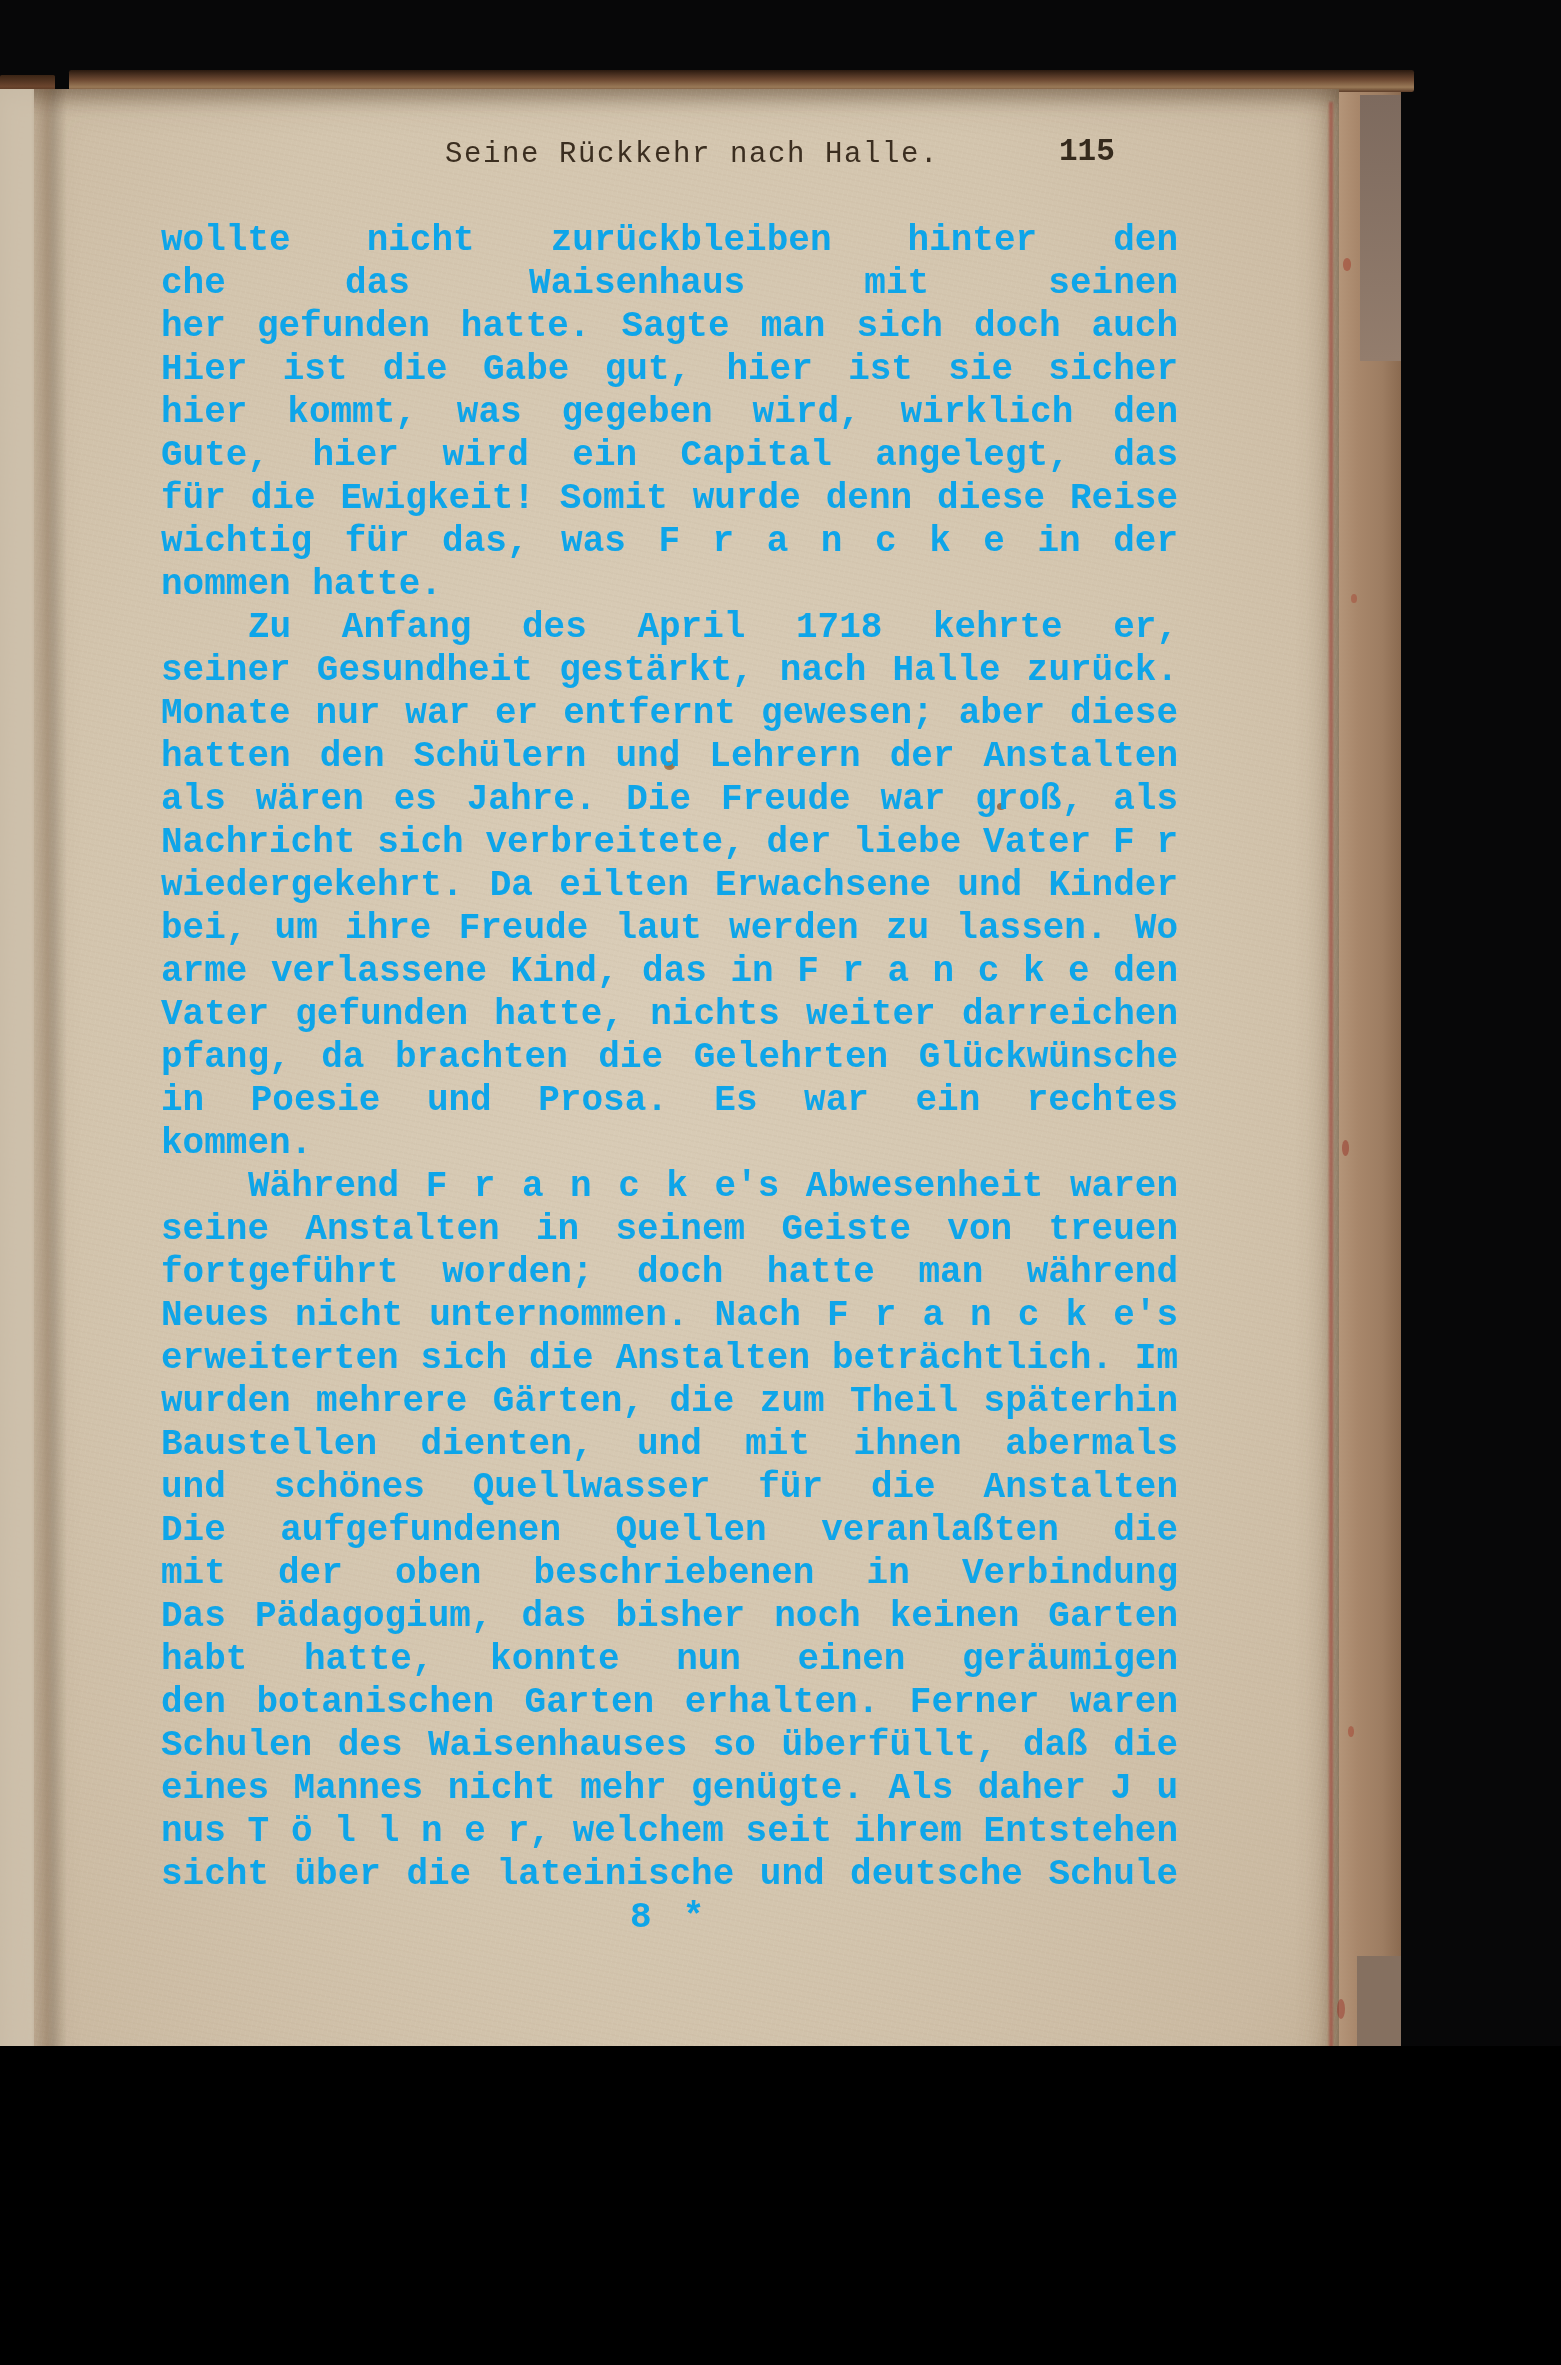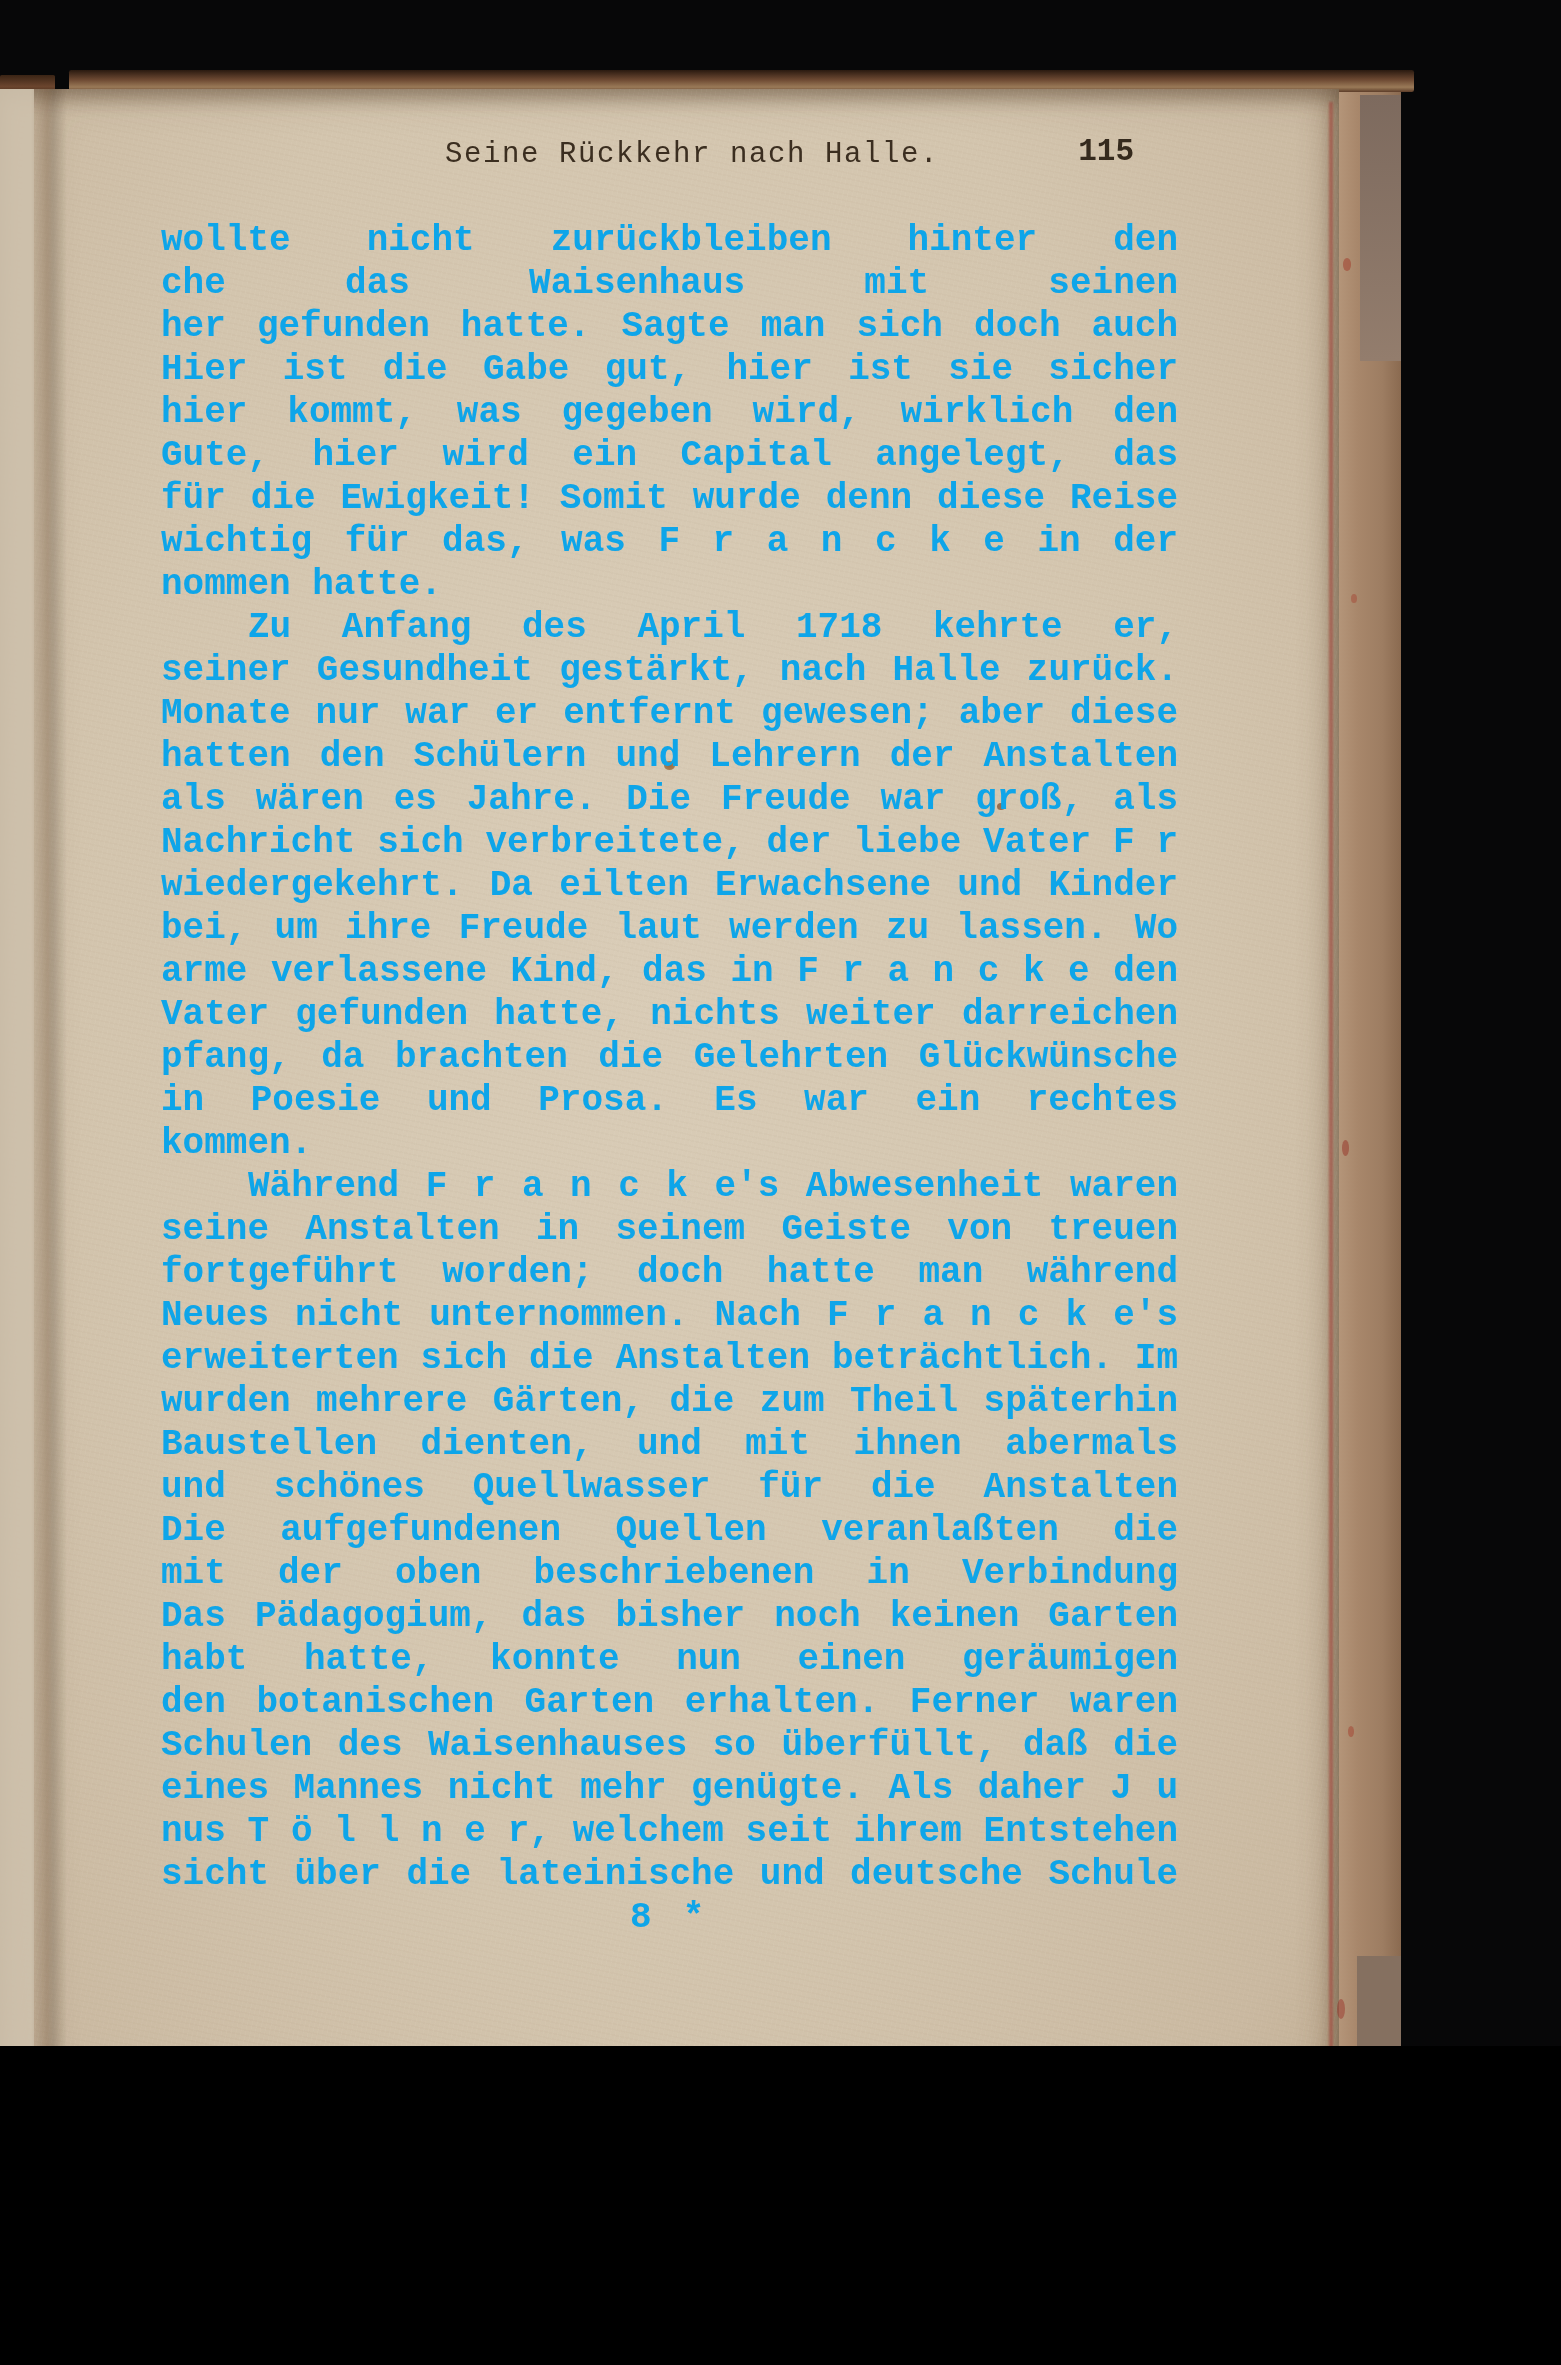--- a/index.html
+++ b/index.html
@@ -31,21 +31,21 @@
      background:linear-gradient(180deg,#7d6a5e,#937d6d);}
   .edge-patch-bottom{position:absolute;left:1357px;top:1956px;width:44px;height:117px;background:#857060;}
   .speck{position:absolute;border-radius:50%;}
   .bottom-shadow{position:absolute;left:0;top:2216px;width:1339px;height:14px;
      background:linear-gradient(180deg,rgba(30,18,8,0),rgba(18,10,5,.9));}
   .cover-bottom{position:absolute;left:43px;top:2227px;width:1373px;height:26.6px;border-radius:3.1px;
      background:linear-gradient(180deg,#7a553c 0%,#5d3f2b 55%,#2e1c10 100%);}
   
   .running-title{position:absolute;left:445px;top:138px;font-size:29px;color:#3b2e20;
      letter-spacing:1.6px;}
-  .page-number{position:absolute;left:1059px;top:134px;width:75px;text-align:right;
+  .page-number{position:absolute;left:1059px;top:134px;width:75px;
      font-size:31px;font-weight:bold;color:#352a1d;}
   .textblock{position:absolute;left:161px;top:219px;width:1017px;color:#0ea5e9;
      font-size:36px;font-weight:bold;}
   .line{line-height:43px;height:43px;overflow:hidden;
      text-align:justify;text-align-last:justify;}
   .line.end{text-align-last:left;}
   .line.indent{text-indent:87px;}
   .line.sig{text-align:center;text-align-last:center;font-weight:bold;letter-spacing:4.7px;}
   
   .footer-bar{position:absolute;left:0;top:2326px;width:1562px;height:40px;background:#98989a;}

